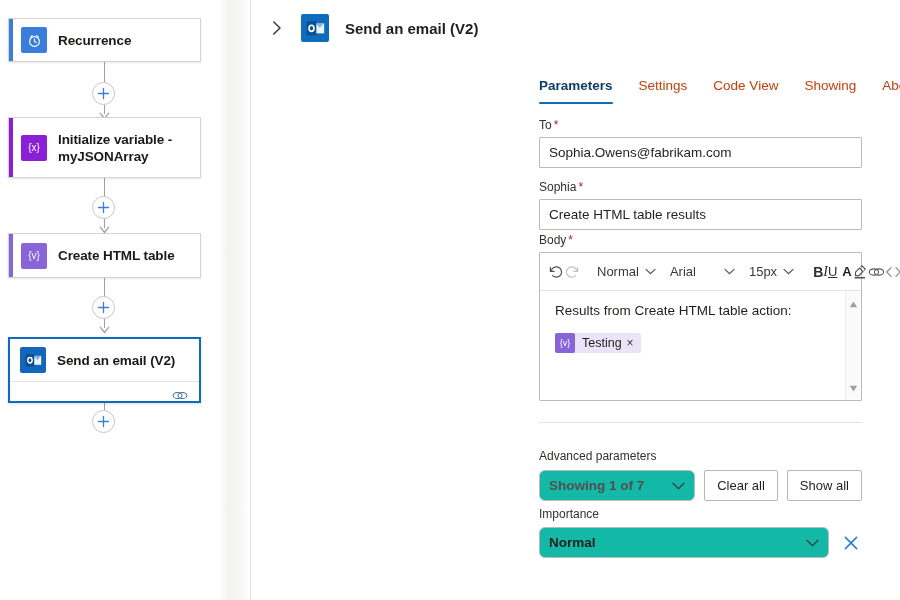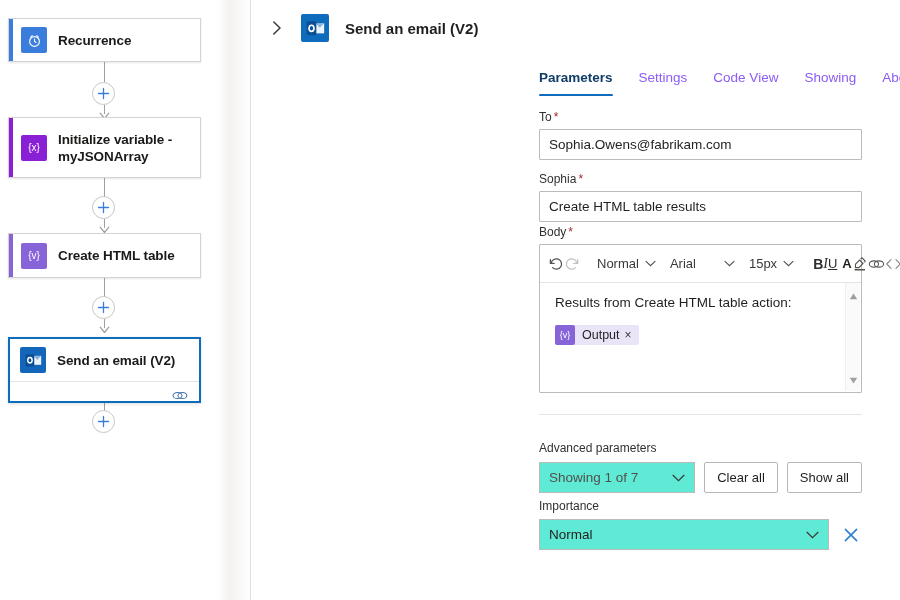--- a/index.html
+++ b/index.html
@@ -110,28 +110,28 @@
     background: #0f6cbd;
     display: flex; align-items: center; justify-content: center;
     margin-right: 16px;
     flex: 0 0 28px;
   }
   .hdr-title { font-size: 15px; font-weight: bold; color: #201f1e; }
 
   .tabs {
     display: flex;
     padding: 0 0 0 288px;
-    margin-top: 24px;
+    margin-top: 32px;
     border-bottom: none;
     gap: 0;
   }
   .tab {
     position: relative;
     font-size: 13.5px;
-    color: #8b5cf6;
+    color: #c2410c;
     padding: 4px 0 11px 0;
     margin-right: 26px;
     white-space: nowrap;
   }
   .tab.active { color: #0f3d68; font-weight: bold; }
   .tab.active::after {
     content: "";
     position: absolute;
     left: 0; right: 0; bottom: 0;
     height: 2.5px;
@@ -234,25 +234,26 @@
   }
 
   .hr { height: 1px; background: #e6e4e2; margin: 21px 0 0 0; }
 
   .adv-row { display: flex; align-items: flex-end; gap: 9px; margin-top: 7px; }
   .selectbox {
     position: relative;
     flex: 1 1 auto;
     height: 31px;
     border: 1px solid #bdbab8;
-    background: #5eead4;
-    border-radius: 0;
+    background: #14b8a6;
+    border-radius: 6px;
     display: flex; align-items: center;
     padding: 0 9px;
     box-sizing: border-box;
+    font-weight: bold;
   }
   .selectbox .sv { font-size: 13.5px; color: #52504e; }
   .selectbox .sv.dark { color: #201f1e; }
   .selectbox .cv { position: absolute; right: 9px; top: 50%; transform: translateY(-50%); display:flex; }
   .ghostbtn {
     height: 31px;
     min-width: 64px;
     border: 1px solid #b9b6b4;
     background: #ffffff;
     border-radius: 2px;
@@ -490,21 +491,21 @@
                 <path d="M6.4 2.4L1.8 7L6.4 11.6" stroke="#8a8886" stroke-width="1.2" stroke-linecap="round" stroke-linejoin="round"></path>
                 <path d="M11.6 2.4L16.2 7L11.6 11.6" stroke="#8a8886" stroke-width="1.2" stroke-linecap="round" stroke-linejoin="round"></path>
               </svg>
             </span>
           </div>
 
           <div class="ebody">
             <div class="ebody-line">Results from Create HTML table action:</div>
             <div class="token">
               <span class="token-icon">{v}</span>
-              <span class="token-label">Output</span>
+              <span class="token-label">Testing</span>
               <span class="token-x">×</span>
             </div>
           </div>
 
           <div class="escroll">
             <span>
               <svg width="9" height="7" viewBox="0 0 9 7">
                   <path d="M4.5 0.6L8.2 6.2H0.8Z" fill="#a19f9d"></path>
                 </svg>
             </span>

